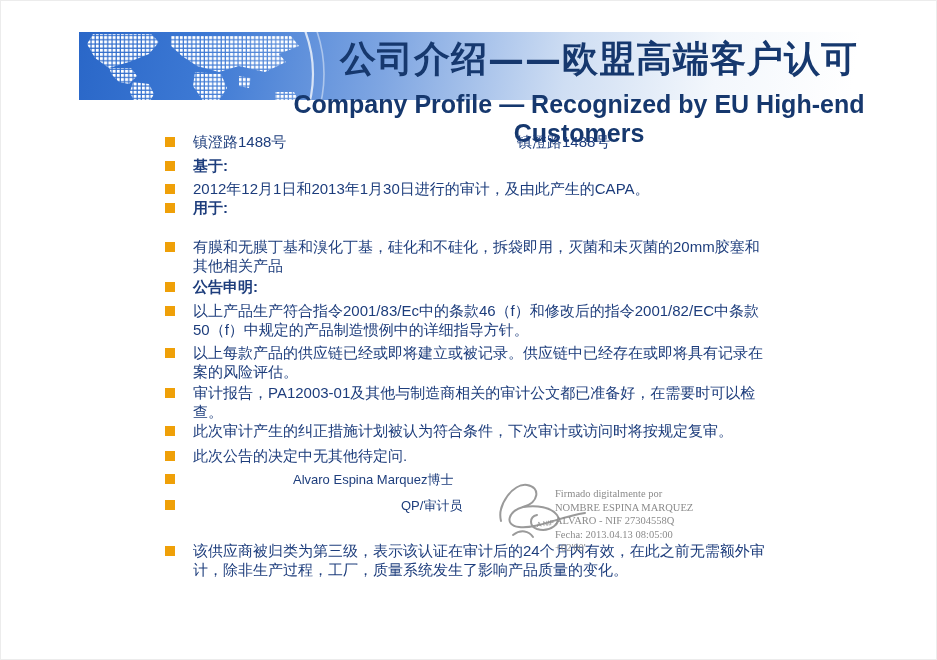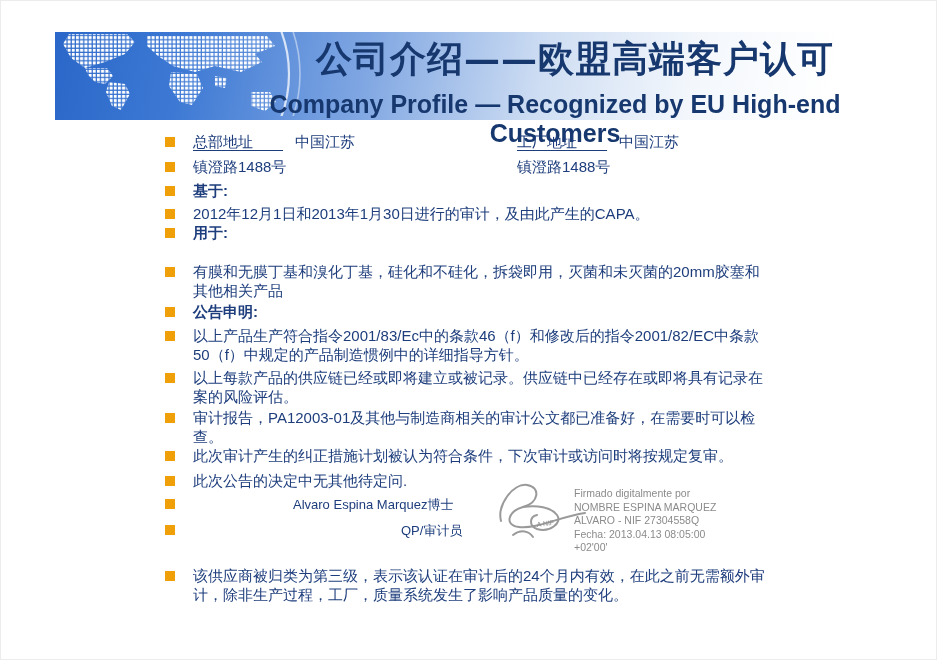--- a/index.html
+++ b/index.html
@@ -3,21 +3,21 @@
 <meta charset="utf-8">
 <style>
   html,body{margin:0;padding:0;background:#fff;}
   .slide{
     position:relative;width:937px;height:660px;background:#ffffff;
     border:1px solid #ececec;box-sizing:border-box;overflow:hidden;
     font-family:"Liberation Sans","DejaVu Sans",sans-serif;color:#1d3d7c;
   }
   
   .banner{
-    position:absolute;left:54px;top:31px;width:813px;height:88px;
+    position:absolute;left:78px;top:31px;width:813px;height:68px;
     background:linear-gradient(100deg,#2a67c8 0%,#3d79d4 16%,#7fa6e2 38%,#cfdef3 60%,#f3f7fc 78%,#ffffff 95%);
   }
   .banner svg.map{position:absolute;left:0;top:0;}
   .title-cn{
     position:absolute;left:250px;top:2px;width:540px;text-align:center;
     font-family:"DejaVu Serif","Liberation Serif",serif;
     font-weight:bold;font-size:36px;line-height:48px;color:#16386e;letter-spacing:1px;
   }
   .title-en{
     position:absolute;left:200px;top:58px;width:600px;text-align:center;
@@ -37,22 +37,22 @@
   .ul{border-bottom:1.5px solid #1d3d7c;padding-right:30px;margin-right:12px;}
   .sig-line{font-size:13px;line-height:22px;}
   .ind1{margin-left:100px;}
   .ind2{margin-left:208px;}
   .mb2{margin-bottom:2px;}.mb3{margin-bottom:20px;justify-content:center;}.mb4{margin-bottom:4px;}
   .mb5{margin-bottom:5px;}.mb6{margin-bottom:6px;}.mb7{}
   .mb0{margin-bottom:0;}.mb24{margin-bottom:24px;}
   
   .scribble{position:absolute;left:492px;top:476px;}
   .stamp{
-    position:absolute;left:573px;top:486px;width:160px;
-    font-size:10.5px;line-height:13.5px;color:#8b8b8b;
+    position:absolute;left:554px;top:486px;width:160px;
+    font-size:10.5px;line-height:13.5px;color:#8b8b8b;font-family:Liberation Serif, serif;
   }
 </style>
 </head>
 <body>
 
 <div class="slide">
 
   <div class="banner">
     <svg class="map" width="300" height="84" viewBox="0 0 300 84" aria-hidden="true">
       <defs>
@@ -71,29 +71,20 @@
         <path d="M160,44 L172,46 170,56 160,54 Z" fill="url(#px)"></path>
         <path d="M196,60 L215,60 221,70 210,79 196,74 Z" fill="url(#px)"></path>
       </g>
     </svg>
     <div class="title-cn">公司介绍——欧盟高端客户认可</div>
     <div class="title-en">Company Profile — Recognized by EU High-end Customers</div>
   </div>
 
   <div class="content">
 
-    <div class="row mb6">
-      <span class="bullet"></span>
-      <span class="txt">
-        <span class="ul">总部地址</span><span>中国江苏</span>
-      </span>
-      <span class="rcol">
-        <span class="ul">工厂地址</span><span>中国江苏</span>
-      </span>
-    </div>
 
 
     <div class="row mb5">
       <span class="bullet"></span>
       <span class="txt">镇澄路1488号</span>
       <span class="rcol">镇澄路1488号</span>
     </div>
 
     <div class="row mb4">
       <span class="bullet"></span>

